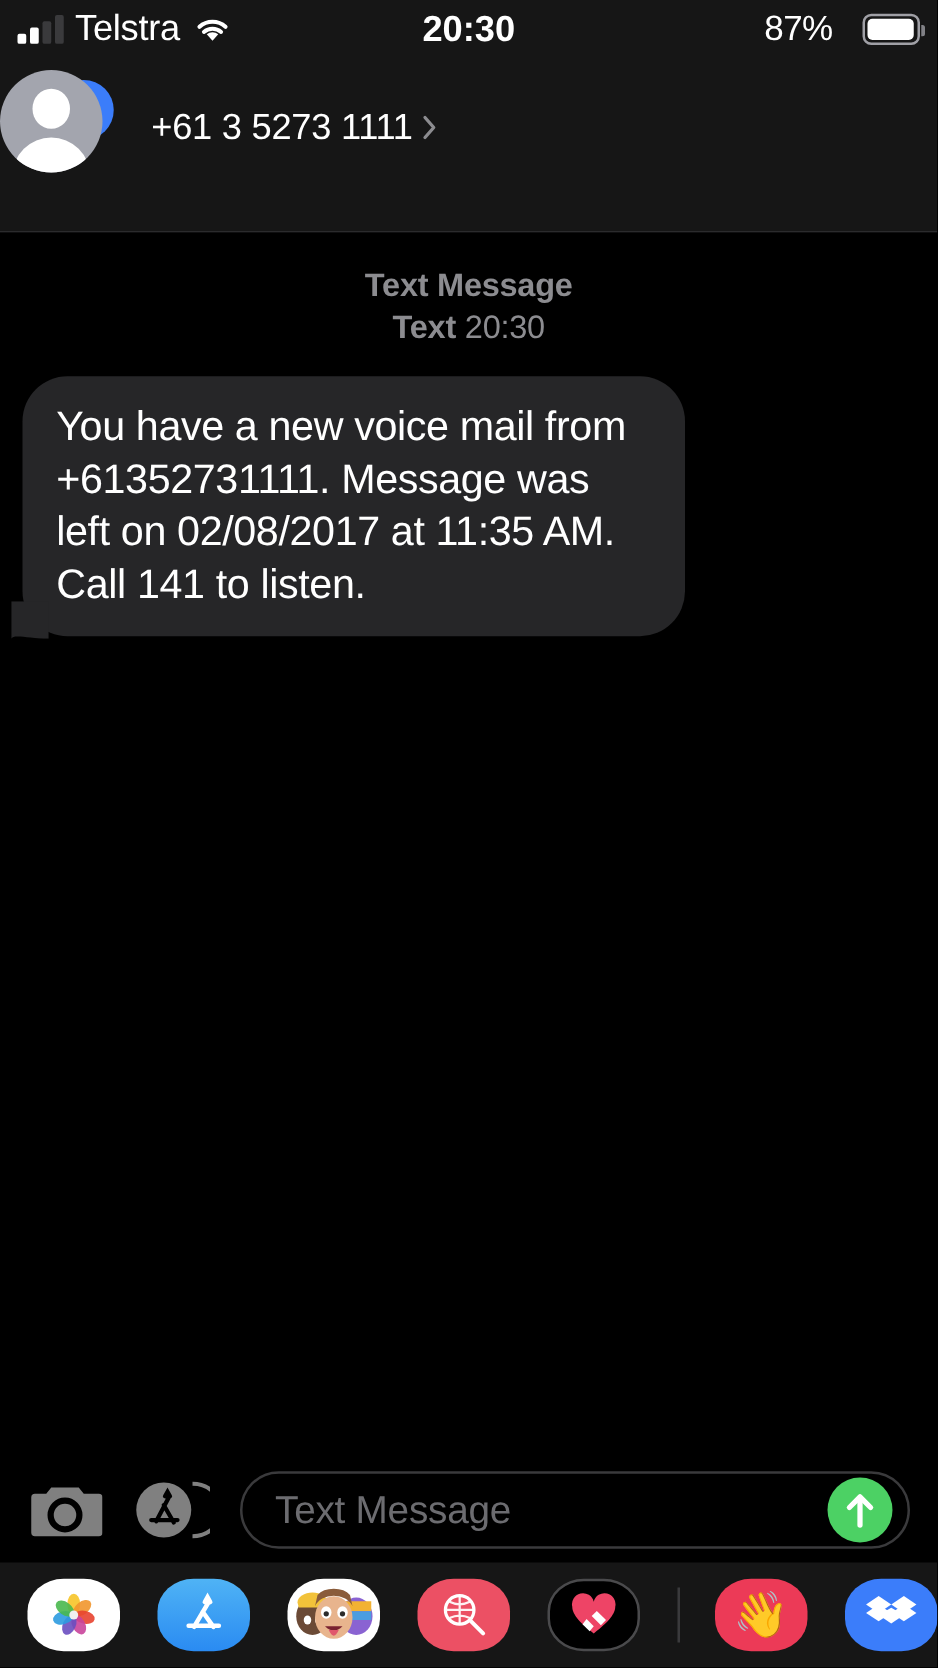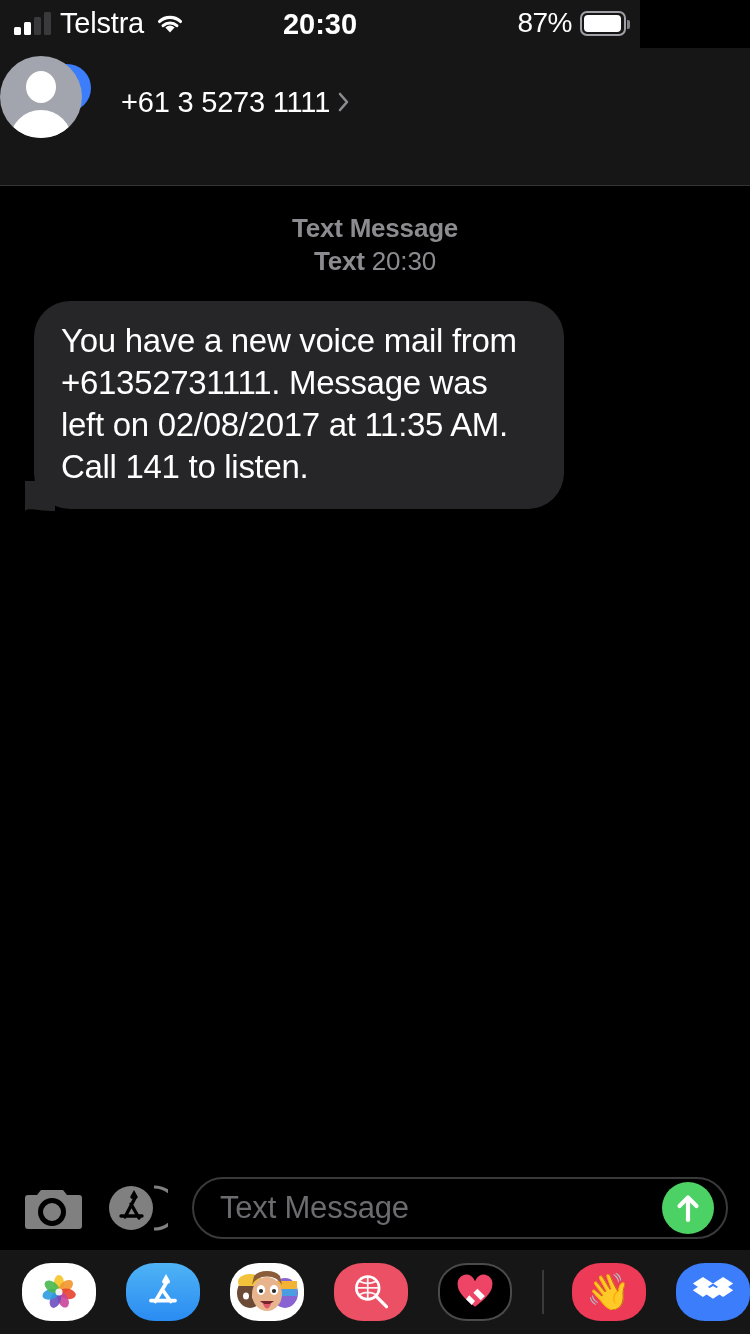--- a/index.html
+++ b/index.html
@@ -16,21 +16,21 @@
     width: 750px;
     height: 1334px;
     background: #000000;
     overflow: hidden;
   }
 
   
   .status-bar {
     position: absolute;
     top: 0; left: 0;
-    width: 640px;
+    width: 750px;
     height: 48px;
     background: #161616;
     color: #ffffff;
   }
   .sb-left {
     position: absolute;
     left: 14px; top: 6px;
     height: 36px;
     display: flex;
     align-items: center;
@@ -69,21 +69,21 @@
     text-align: center;
     font-size: 29px;
     font-weight: bold;
     letter-spacing: 0px;
   }
   .sb-right {
     position: absolute;
     right: 14px; top: 7px;
     display: flex;
     align-items: center;
-    gap: 8px;
+    gap: 24px;
   }
   .battery-pct {
     font-size: 28px;
     letter-spacing: -0.5px;
   }
   .battery {
     position: relative;
     width: 46px; height: 25px;
     border: 2.5px solid rgba(235,235,245,0.65);
     border-radius: 7px;
@@ -211,21 +211,21 @@
     display: block;
     color: #8c8c90;
     font-size: 26px;
     letter-spacing: -0.2px;
   }
   .msg-meta .when b {
     font-weight: bold;
   }
   .bubble-row {
     margin-top: 22px;
-    padding-left: 34px;
+    padding-left: 18px;
     display: flex;
   }
   .bubble {
     position: relative;
     max-width: 530px;
     background: #262628;
     color: #ffffff;
     border-radius: 36px;
     padding: 19px 26px 21px 27px;
     font-size: 33px;

